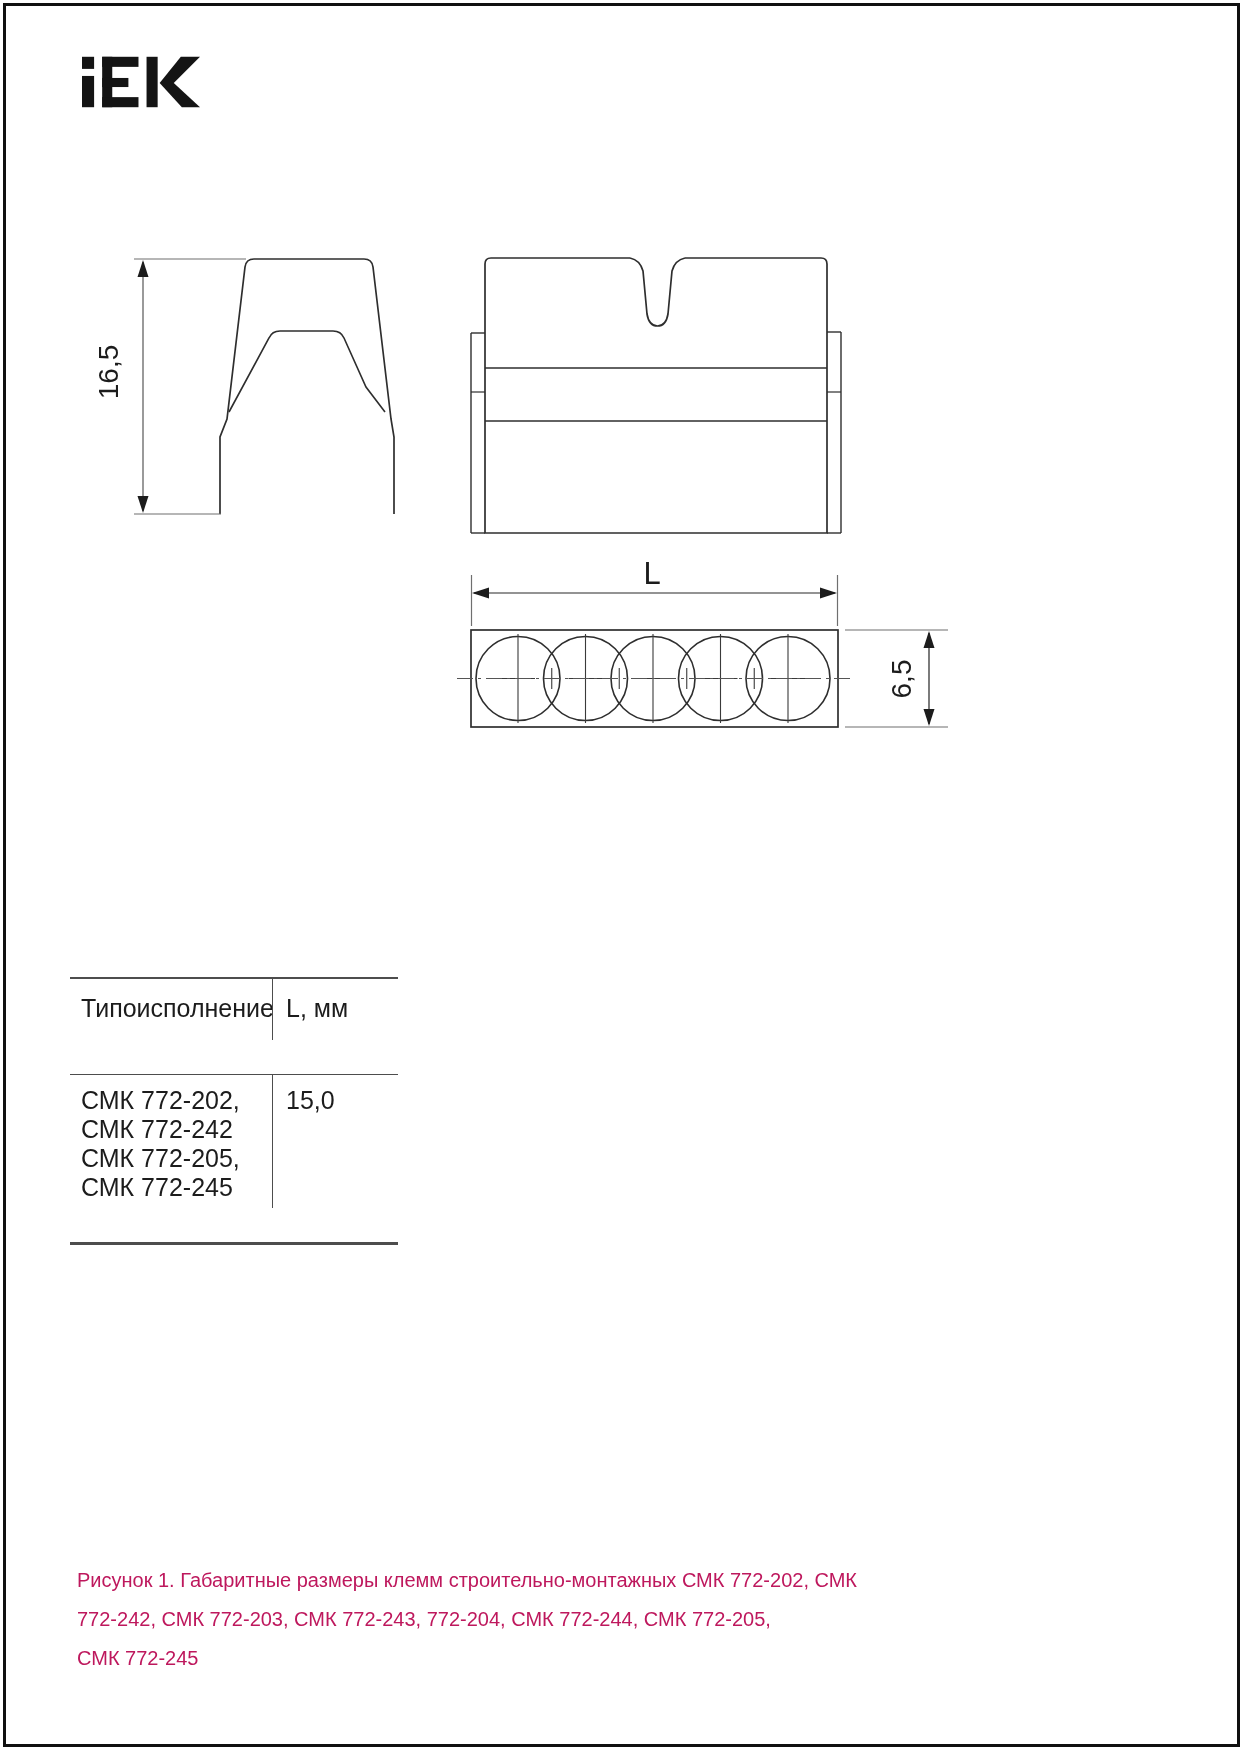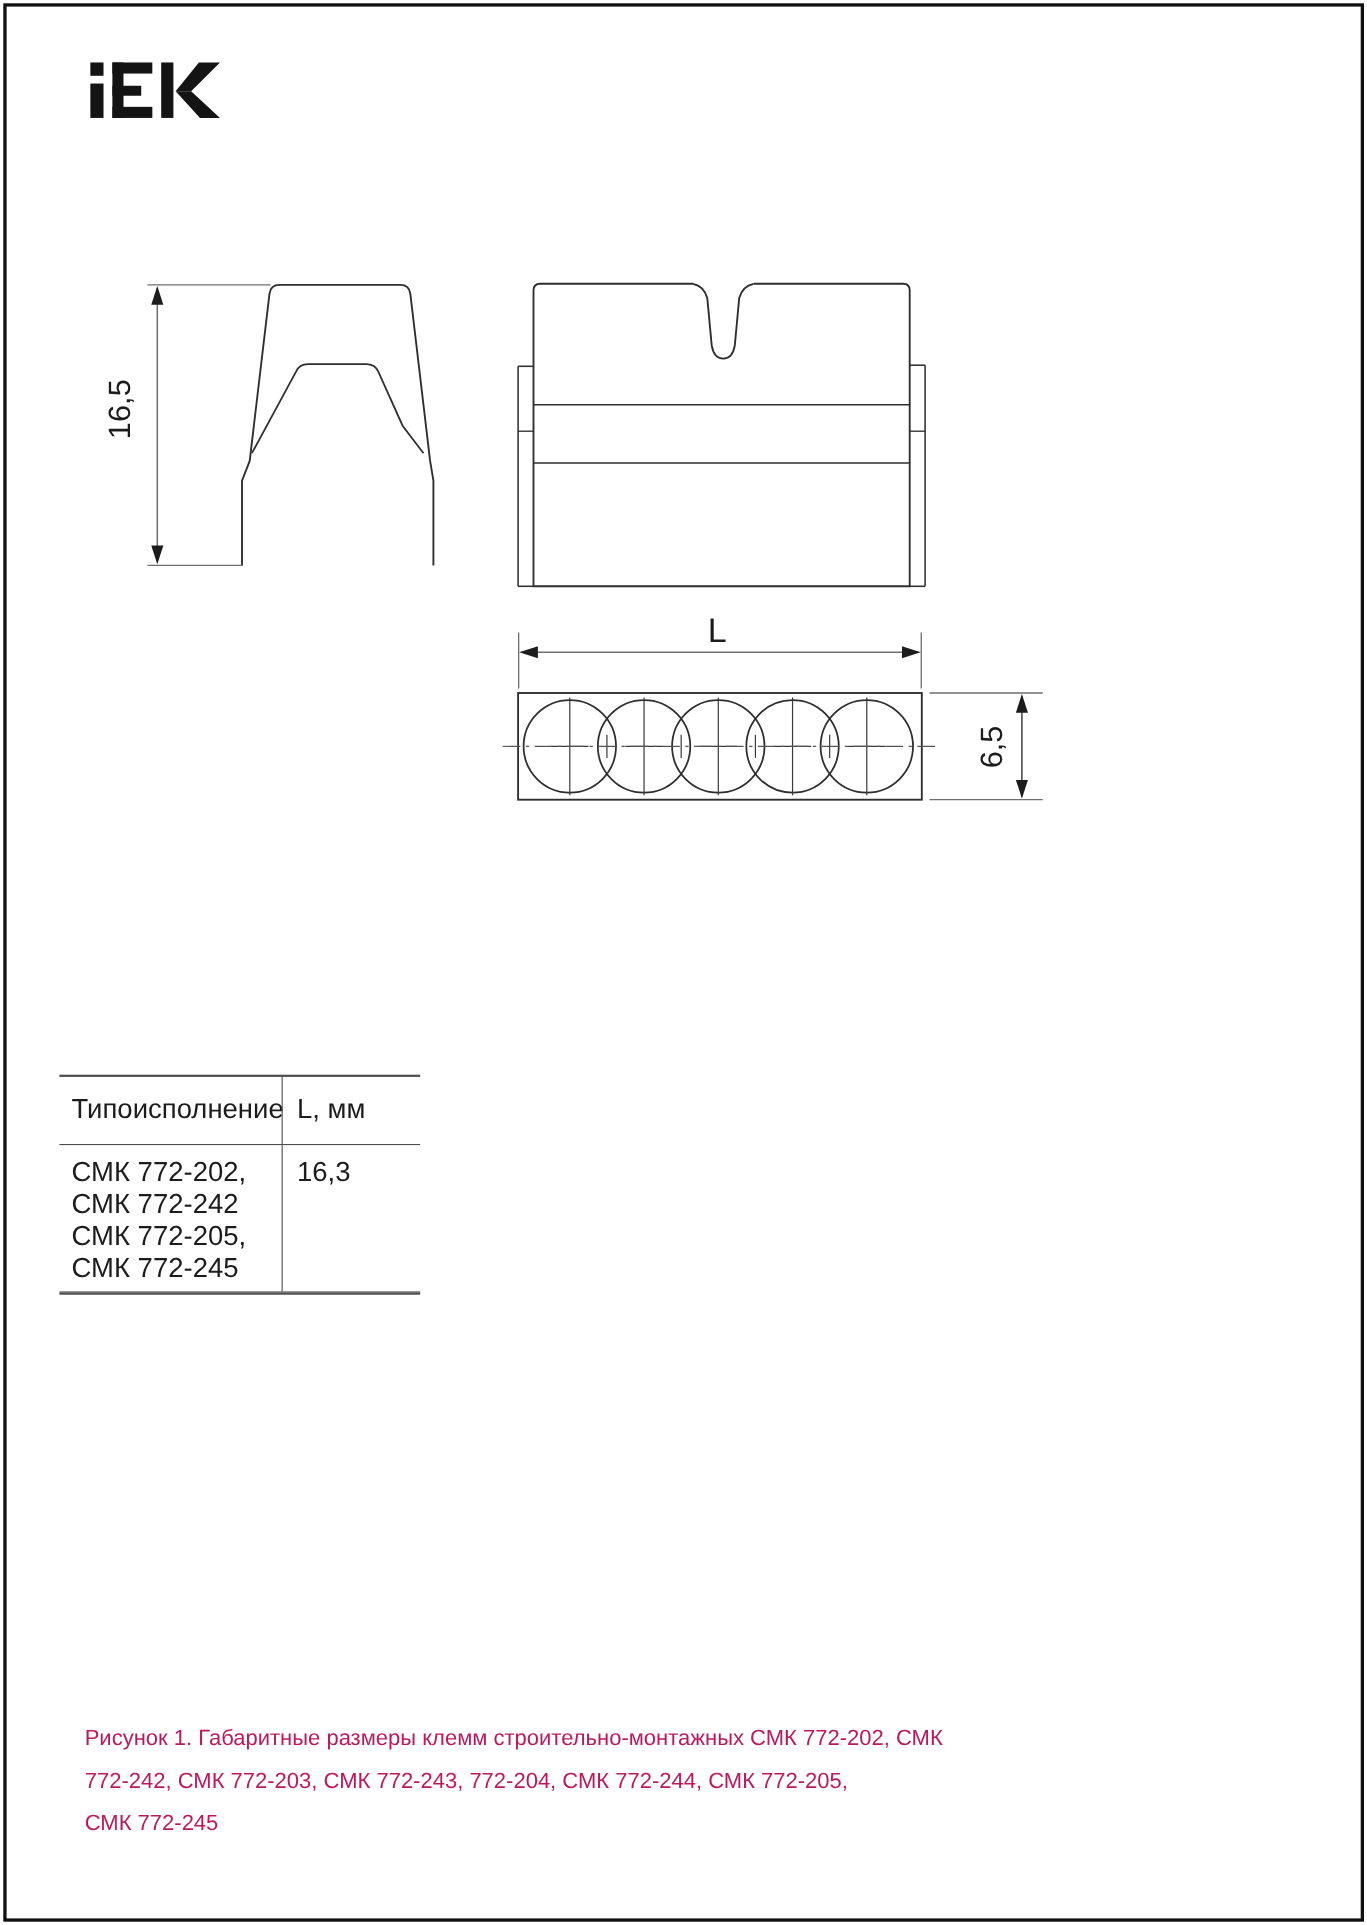--- a/index.html
+++ b/index.html
@@ -10,27 +10,27 @@
   }
   .page-border {
     position:absolute; left:3px; top:3px; width:1231px; height:1738px;
     border:3px solid #101010; pointer-events:none;
   }
   .logo { position:absolute; left:82px; top:56px; width:118px; height:52px; }
   .drawing-svg { position:absolute; left:0; top:0; width:1243px; height:1750px; }
 
   
   .dim-table {
-    position:absolute; left:54px; top:977px; width:328px;
+    position:absolute; left:70px; top:977px; width:328px;
     border-top:2px solid #4d4d4d; border-bottom:2px solid #4d4d4d;
     font-size:25px; line-height:29px; color:#1c1c1c;
   }
   .t-row { display:grid; grid-template-columns:202px 126px; }
   .t-row.header { height:61px; }
-  .t-row.body { border-top:1.5px solid #4d4d4d; }
+  .t-row.body { border-top:1.5px solid #4d4d4d;margin-top:34px; }
   .cell { padding:11px 0 6px 11px; }
   .cell.right { border-left:1.5px solid #4d4d4d; padding-left:13px; }
   .t-row.header .cell { padding-top:15px; }
   .model-line { display:block; }
 
   
   .caption {
     position:absolute; left:77px; top:1561px; width:1110px;
     font-size:20px; line-height:39px; color:#be185d;
   }
@@ -157,21 +157,21 @@
     <div class="cell right">L, мм</div>
   </div>
 
   <div class="t-row body">
     <div class="cell">
       <span class="model-line">СМК 772-202,</span>
       <span class="model-line">СМК 772-242</span>
       <span class="model-line">СМК 772-205,</span>
       <span class="model-line">СМК 772-245</span>
     </div>
-    <div class="cell right">16,3</div>
+    <div class="cell right">15,0</div>
   </div>
 
   <div class="t-row body">
   </div>
 
 </div>
 
 <div class="caption">
   <div>Рисунок 1. Габаритные размеры клемм строительно-монтажных СМК 772-202, СМК</div>
   <div>772-242, СМК 772-203, СМК 772-243, 772-204, СМК 772-244, СМК 772-205,</div>

